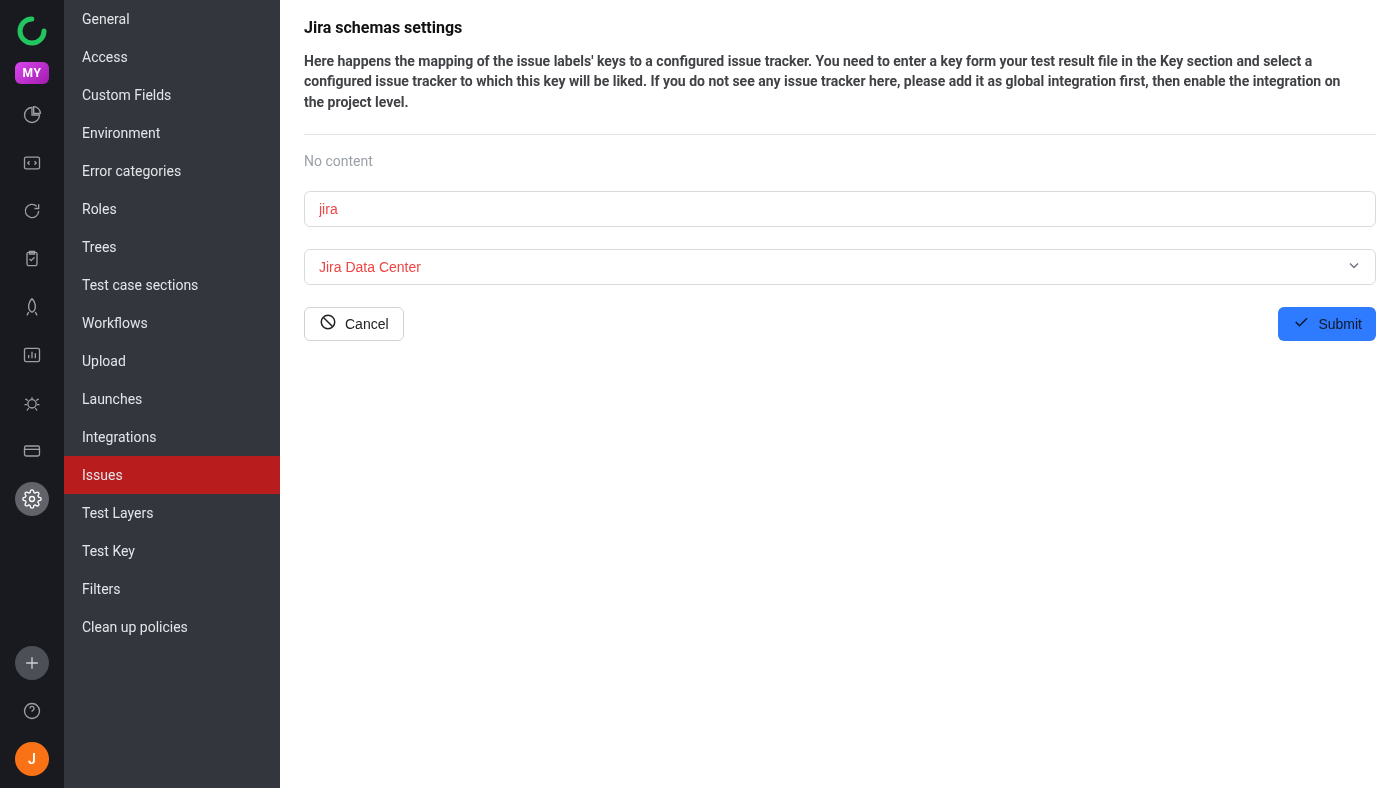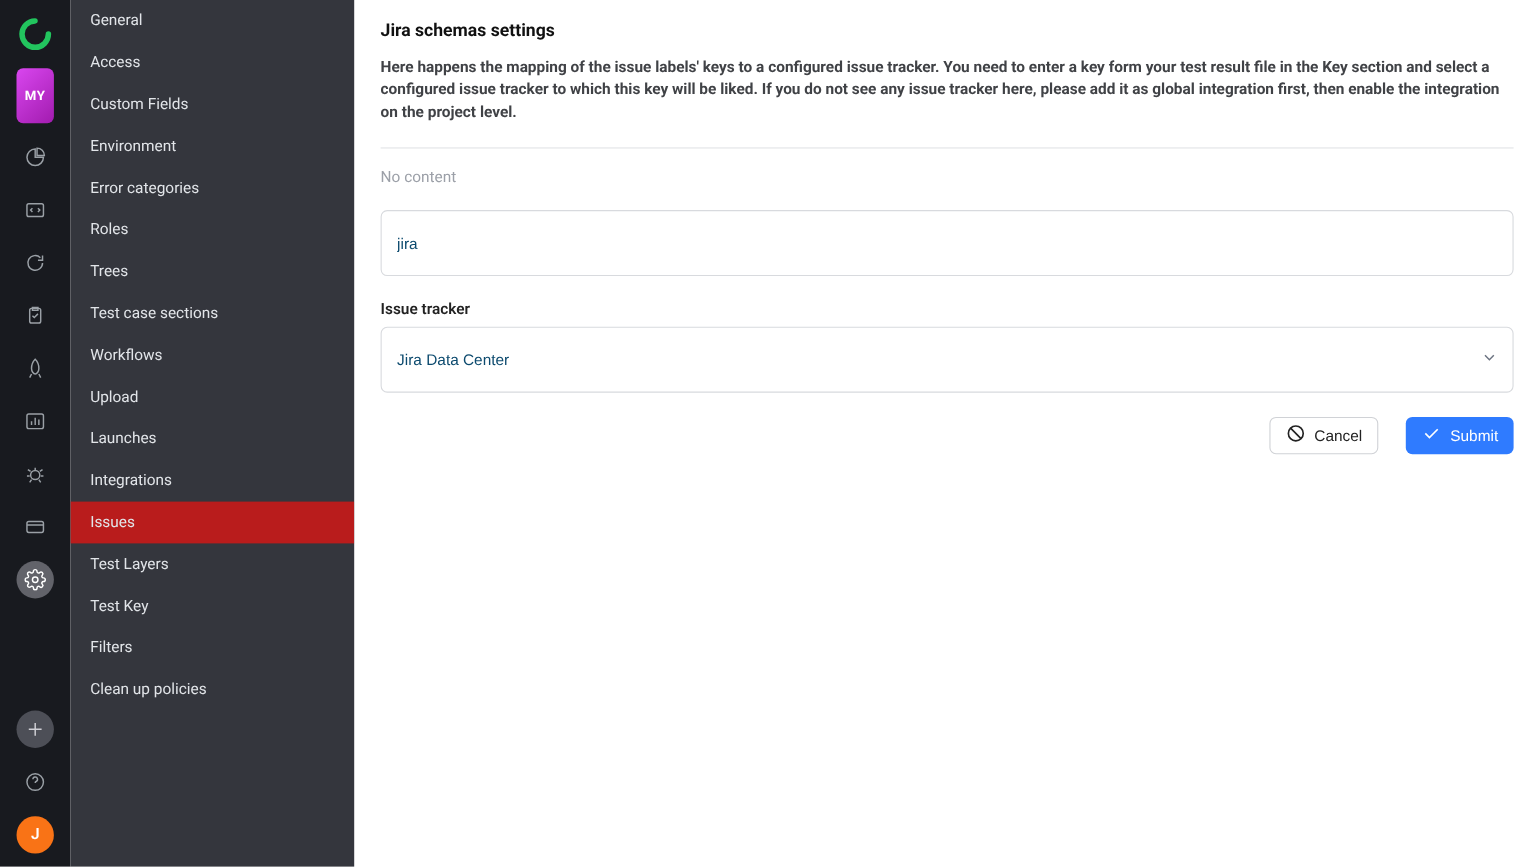--- a/index.html
+++ b/index.html
@@ -23,37 +23,37 @@
     border-radius: 50%;
     display: flex; align-items: center; justify-content: center;
     color: #9aa0a6;
     cursor: pointer;
   }
   .rail-btn.active { background: #62636a; color: #ffffff; }
   .rail-btn svg { width: 20px; height: 20px; stroke: currentColor; fill: none; stroke-width: 1.6; }
   .rail-logo { width: 34px; height: 34px; display:flex; align-items:center; justify-content:center; }
   .rail-logo svg { width: 32px; height: 32px; }
   .rail-project {
-    width: 34px; height: 50px; border-radius: 6px;
+    width: 34px; height: 22px; border-radius: 6px;
     background: linear-gradient(135deg,#d946ef,#a21caf);
     color:#fff; font-weight:700; font-size:12px;
     display:flex; align-items:center; justify-content:center;
     letter-spacing: 0.5px;
   }
   .rail-plus { background:#4d4f57; color:#d0d0d6; }
   .rail-avatar {
     width:34px; height:34px; border-radius:50%;
     background:#f97316; color:#fff; font-weight:600;
     display:flex; align-items:center; justify-content:center;
     margin-bottom: 12px;
   }
 
   
   .settings-sidebar {
-    width: 258px;
+    width: 216px;
     background: #34363d;
     color: #d1d5db;
     flex-shrink: 0;
     display: flex;
     flex-direction: column;
     overflow-y: auto;
   }
   .settings-item {
     padding: 11px 18px;
     font-size: 14px;
@@ -94,40 +94,40 @@
   .field-label {
     font-size: 14px;
     font-weight: 600;
     color: #222;
     margin-bottom: 8px;
     display: block;
   }
   .field-block { margin-bottom: 22px; }
   .text-input, .select-input {
     width: 100%;
-    height: 60px;
+    height: 36px;
     border: 1px solid #d8dade;
     border-radius: 6px;
     padding: 0 14px;
     font-size: 14px;
-    color: #0c4a6e;
+    color: #ef4444;
     background: #fff;
     outline: none;
   }
   .select-wrap { position: relative; }
   .select-input { appearance: none; padding-right: 60px; cursor: pointer; text-align: left; background:#fff; }
   .select-chevron {
     position: absolute; right: 14px; top: 50%; transform: translateY(-50%);
     color: #6b7280; pointer-events: none;
   }
   .select-chevron svg { width: 16px; height: 16px; stroke: currentColor; fill: none; stroke-width: 2; }
 
   .actions {
     display: flex;
-    justify-content: flex-end;
+    justify-content: space-between;
     gap: 25px;
     margin-top: 14px;
   }
   .btn {
     height: 34px;
     padding: 0 14px;
     border-radius: 6px;
     font-size: 14px;
     font-weight: 500;
     display: inline-flex;
@@ -137,21 +137,21 @@
     border: none;
   }
   .btn svg { width: 18px; height: 18px; stroke: currentColor; fill: none; stroke-width: 2; }
   .btn-secondary {
     background: #fff;
     color: #222;
     border: 1px solid #d0d2d6;
   }
   .btn-primary {
     background: #2f7bff;
-    color: #ffffff;
+    color: #0f172a;
   }
 </style>
 </head>
 <body>
 
 <nav class="icon-rail">
 
   <div class="rail-logo">
     <svg viewBox="0 0 32 32">
         <circle cx="16" cy="16" r="12" stroke="#22c55e" stroke-width="5" fill="none" stroke-linecap="round" stroke-dasharray="56 20"></circle>
@@ -257,21 +257,20 @@
 
   <hr class="divider">
 
   <div class="no-content">No content</div>
 
   <div class="field-block">
     <input type="text" class="text-input" value="jira" style="">
   </div>
 
   <div class="field-block">
-    <label class="field-label">Issue tracker</label>
     <div class="select-wrap">
       <button type="button" class="select-input">Jira Data Center</button>
       <span class="select-chevron">
         <svg viewBox="0 0 24 24">
             <path d="M6 9l6 6 6-6"></path>
           </svg>
       </span>
     </div>
   </div>
 

